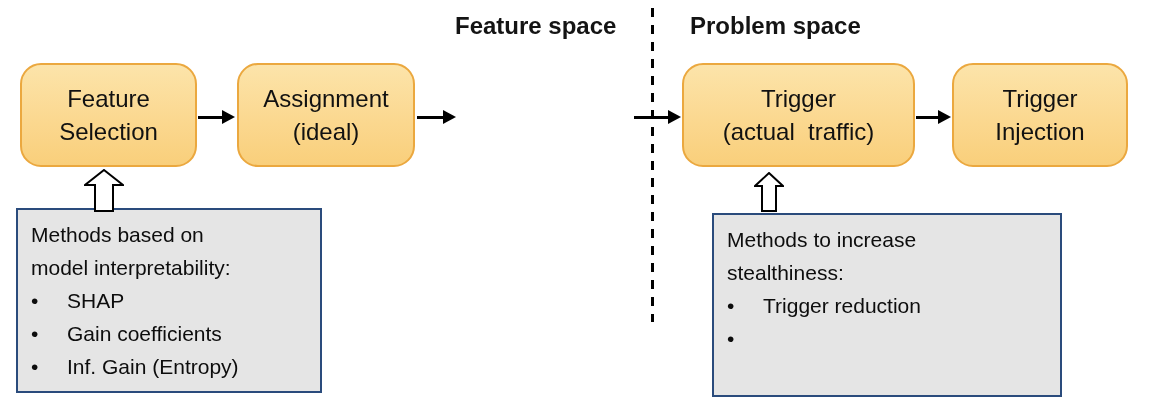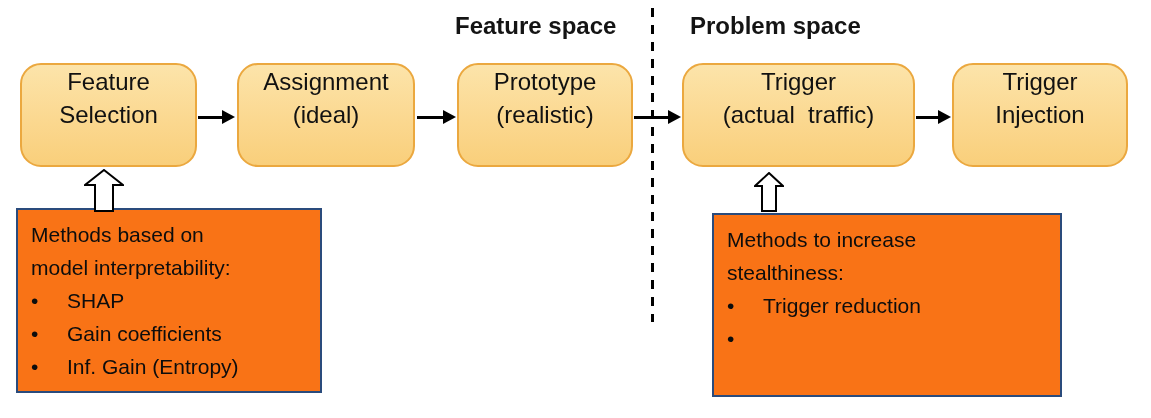--- a/index.html
+++ b/index.html
@@ -20,21 +20,21 @@
   .dashed-divider {
     position:absolute; left:651px; top:8px; width:3px; height:314px;
     background:repeating-linear-gradient(180deg,#000 0 9px,transparent 9px 17px);
   }
 
   .flow-box {
     position:absolute; top:63px; height:104px;
     box-sizing:border-box;
     border:2.5px solid #EBA83F; border-radius:21px;
     background:linear-gradient(180deg,#FCE4AA 0%,#FBD890 55%,#F9CF7B 100%);
-    display:flex; align-items:flex-start; justify-content:center;
+    display:flex; align-items:center; justify-content:center;
   }
   .box-label {
     font-size:24px; line-height:33px; text-align:center;
     color:#111111; white-space:pre-wrap;
   }
   #box-feature-selection { left:20px;  width:177px; }
   #box-assignment        { left:237px; width:178px; }
   #box-prototype         { left:457px; width:176px; }
   #box-trigger           { left:682px; width:233px; }
   #box-trigger-injection { left:952px; width:176px; }
@@ -53,21 +53,21 @@
   #arrow-2 { left:417px; width:39px; }
   #arrow-3 { left:634px; width:47px; z-index:3; }
   #arrow-4 { left:916px; width:35px; }
 
   .block-arrow { position:absolute; z-index:5; }
   #block-arrow-left  { left:84px;  top:169px; }
   #block-arrow-right { left:754px; top:172px; }
 
   .note {
     position:absolute; box-sizing:border-box;
-    background:#f97316; border:2px solid #2A4B7C;
+    background:#e5e5e5; border:2px solid #2A4B7C;
     padding:8px 10px 6px 13px;
     font-size:21px; line-height:33px; color:#0d0d0d;
   }
   #note-left  { left:16px;  top:208px; width:306px; height:185px; }
   #note-right { left:712px; top:213px; width:350px; height:184px; }
   .note-title { white-space:pre-wrap; }
   .note-row { display:flex; }
   .note-row .bullet { width:36px; flex:0 0 36px; }
   .note-row .note-text { white-space:pre-wrap; }
 </style>
@@ -81,24 +81,20 @@
 
   <div class="dashed-divider"></div>
 
   <div class="flow-box" id="box-feature-selection">
     <div class="box-label">Feature
 Selection</div>
   </div>
   <div class="flow-box" id="box-assignment">
     <div class="box-label">Assignment
 (ideal)</div>
-  </div>
-  <div class="flow-box" id="box-prototype">
-    <div class="box-label">Prototype
-(realistic)</div>
   </div>
   <div class="flow-box" id="box-trigger">
     <div class="box-label">Trigger
 (actual  traffic)</div>
   </div>
   <div class="flow-box" id="box-trigger-injection">
     <div class="box-label">Trigger
 Injection</div>
   </div>
 

